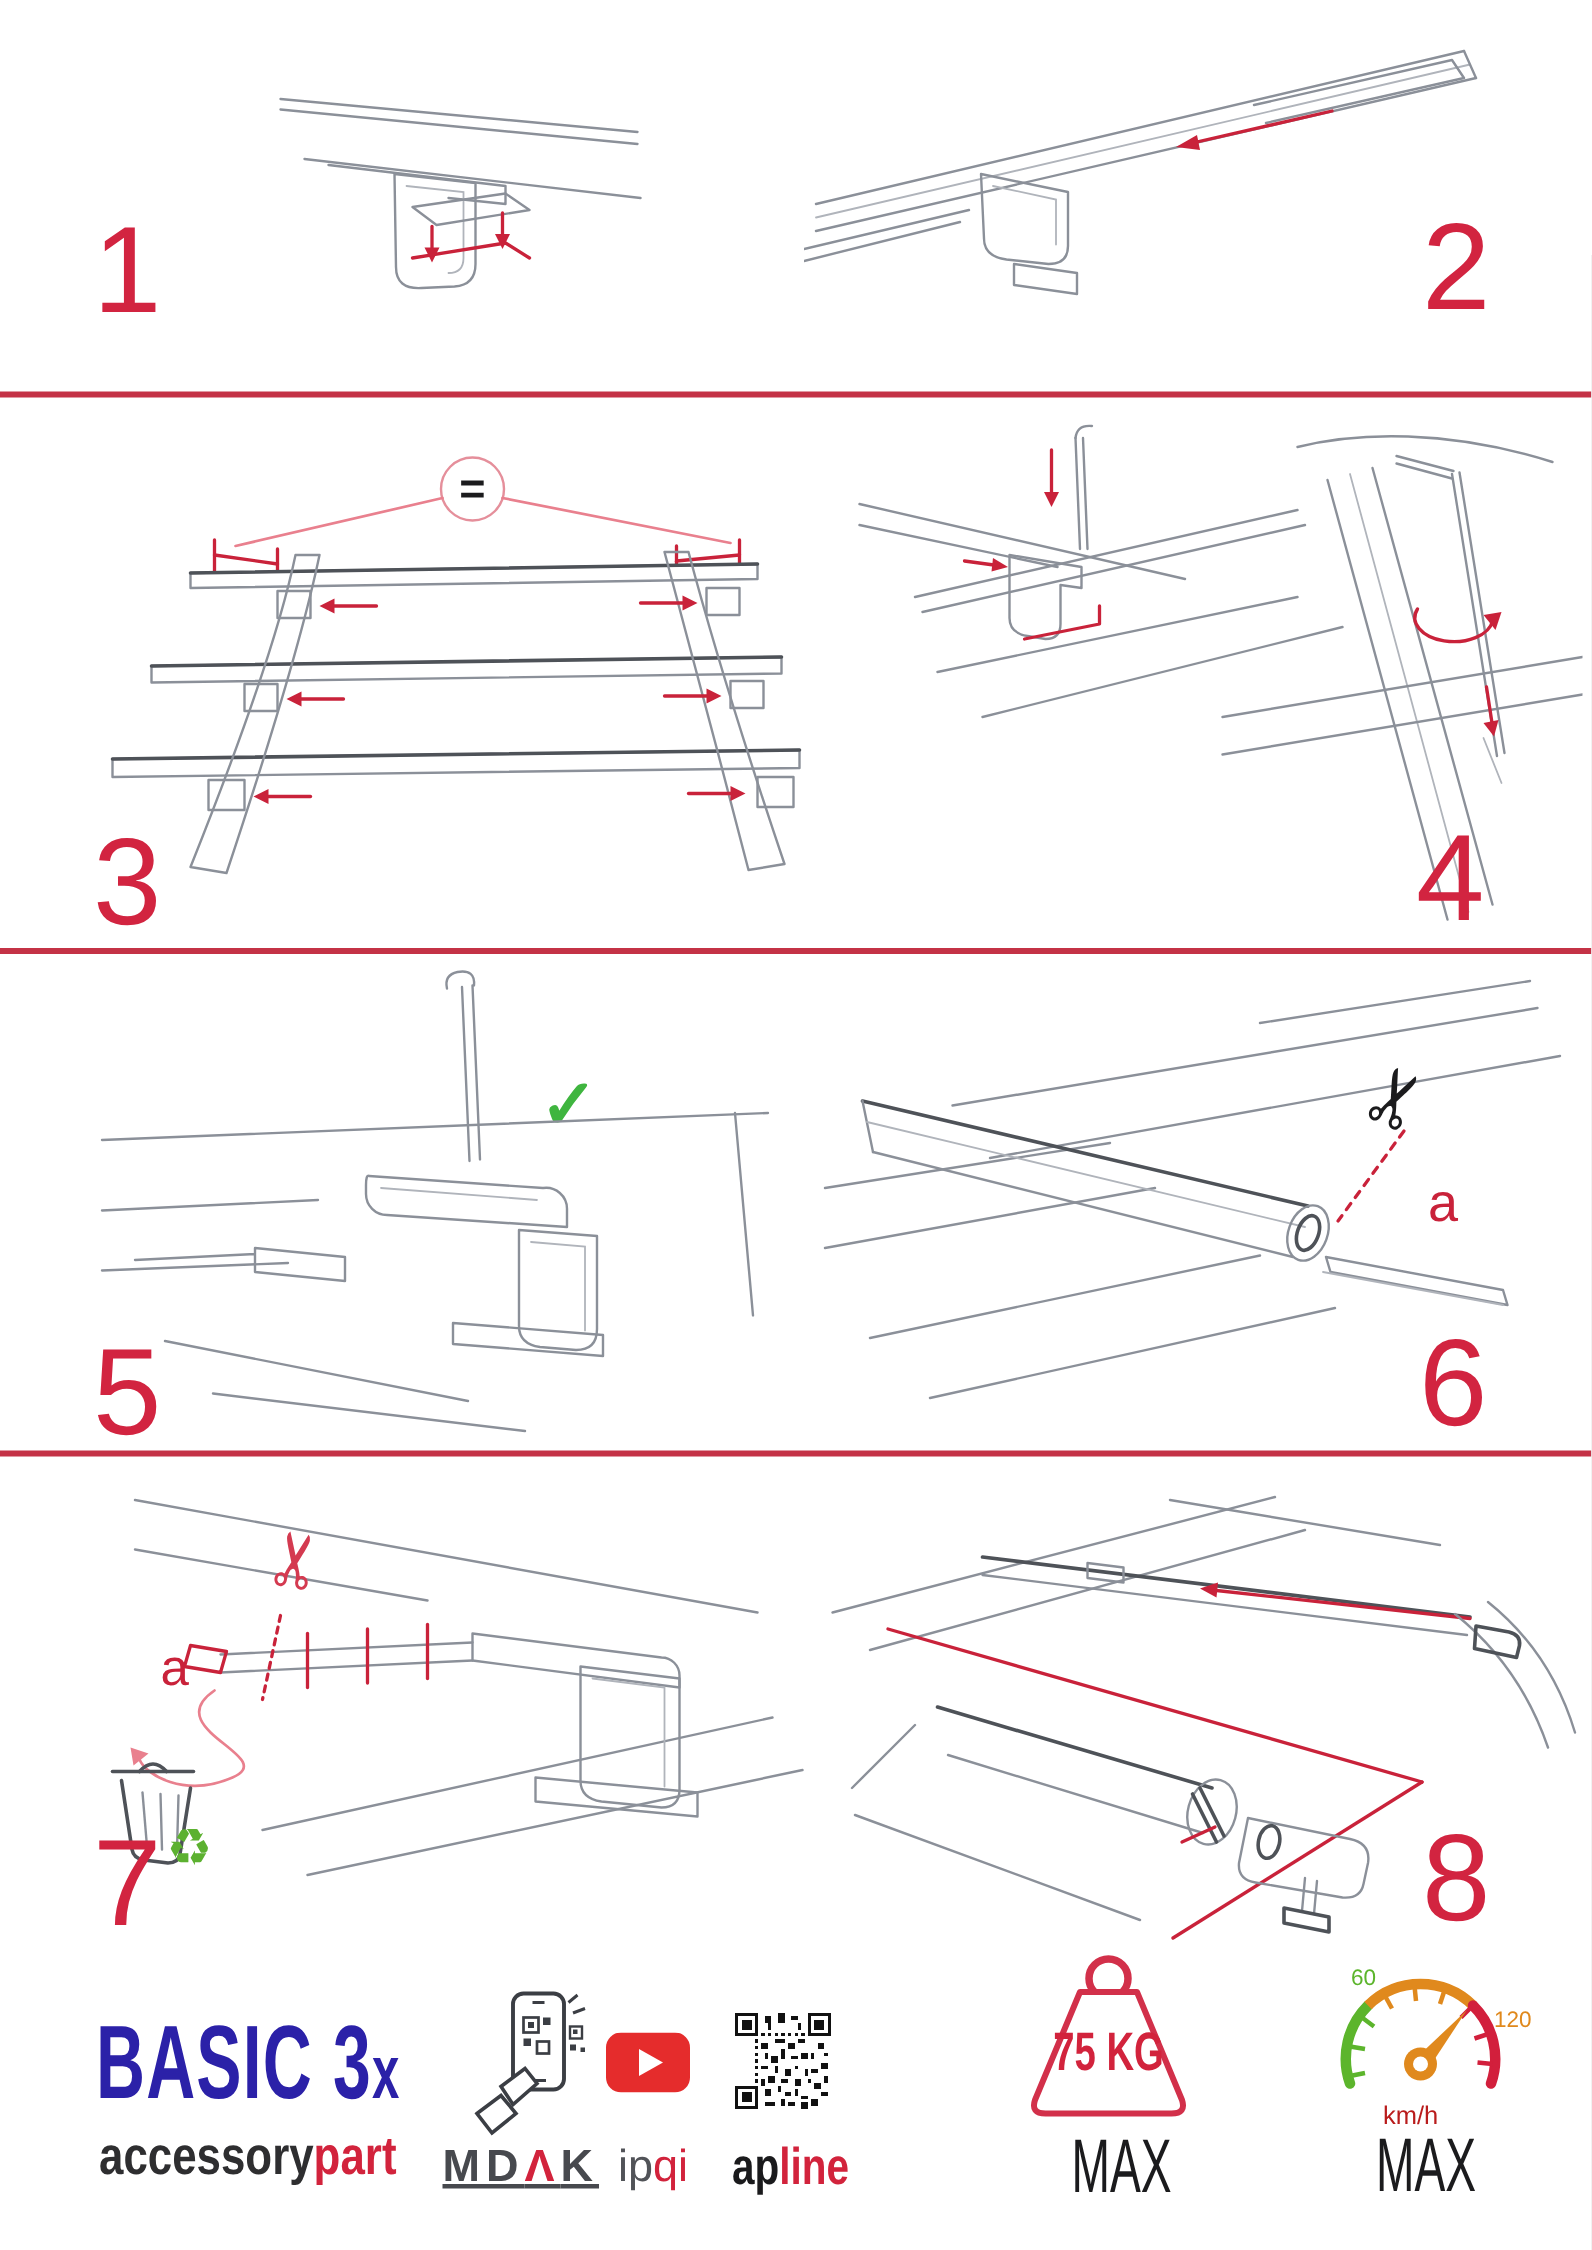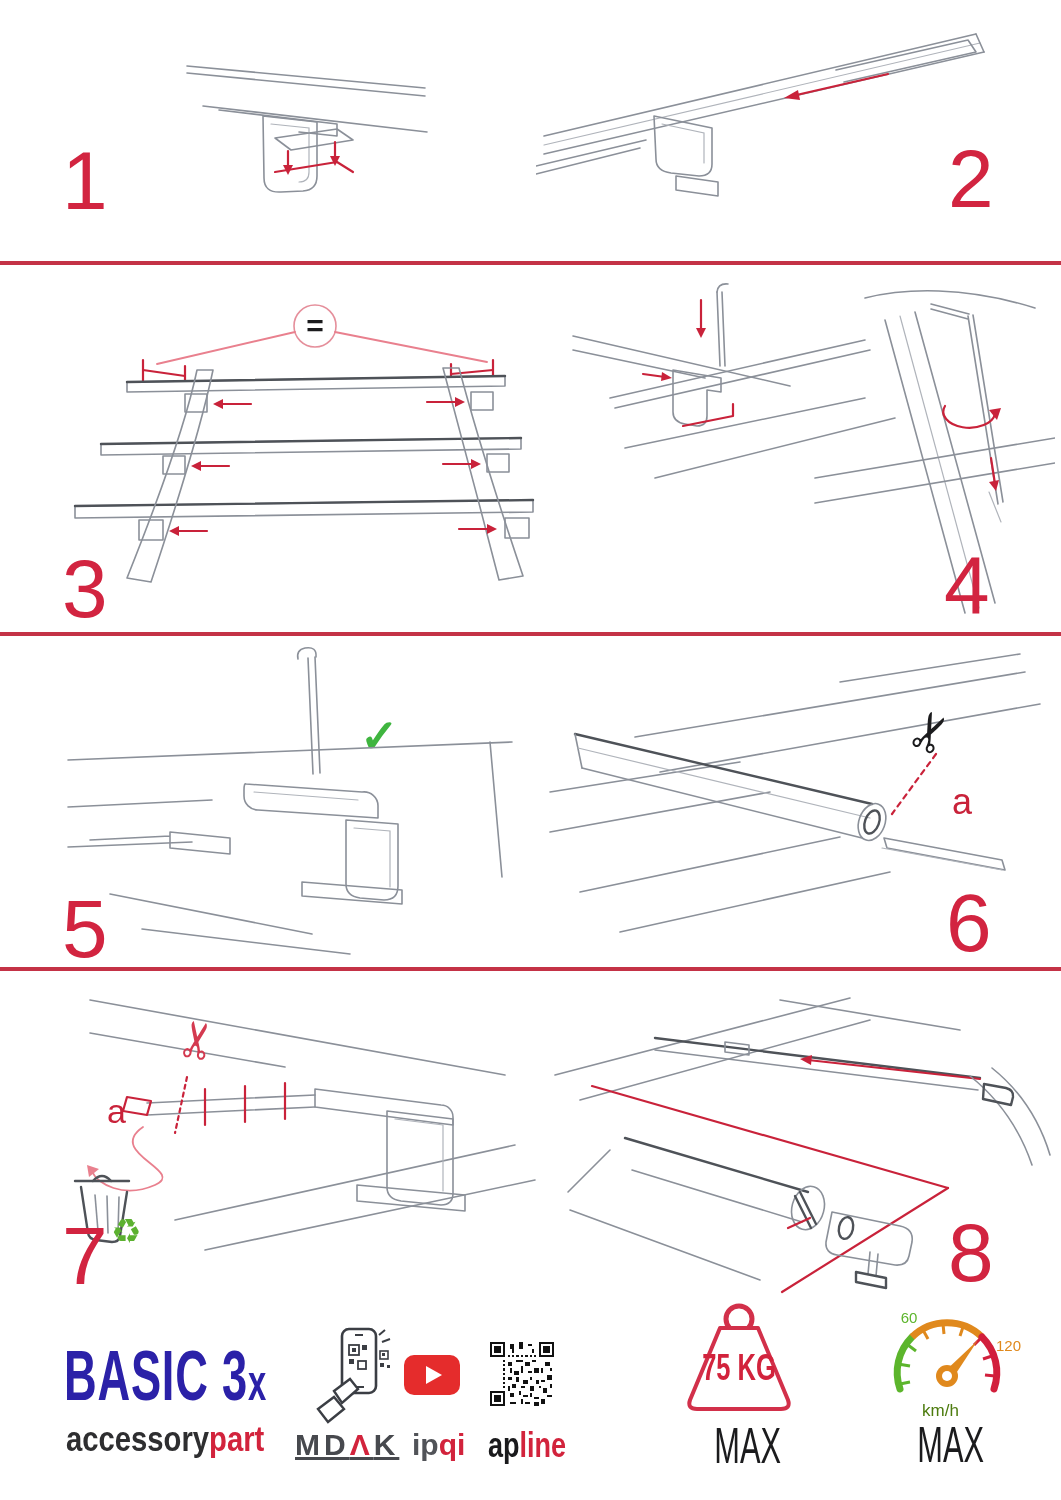--- a/index.html
+++ b/index.html
@@ -21,25 +21,25 @@
   
   .footer-item{position:absolute;}
   .logo-basic{color:#2b21a8;font-size:58px;font-weight:bold;letter-spacing:1px;
               transform:scale(0.78,1.2);transform-origin:left top;white-space:nowrap;}
   .logo-basic .x-small{font-size:42px;}
   .logo-sub{font-size:34px;font-weight:bold;transform:scale(0.86,1.05);transform-origin:left top;white-space:nowrap;}
   .logo-sub .b{color:#2e2e30;} .logo-sub .r{color:#d2233c;}
   .partner{font-size:30px;font-weight:bold;color:#47494e;white-space:nowrap;}
   .partner .accent{color:#d2233c;}
   .mdak{letter-spacing:4px;text-decoration:underline;}
-  .ipqi{font-weight:bold;color:#515358;}
+  .ipqi{font-weight:normal;color:#515358;}
   .apline{color:#1a1a1c;transform:scale(0.9,1.15);transform-origin:left top;}
   .maxlabel{color:#1b1b1d;font-size:44px;line-height:1;transform:scale(0.7,1.15);
             transform-origin:center top;white-space:nowrap;}
-  .kmh{color:#4d7c0f;font-size:17px;}
+  .kmh{color:#b91c1c;font-size:17px;}
 </style>
 </head>
 <body>
 
 <div class="page">
 
   <div class="step" style="left:0;top:0;width:531px;height:261px;">
     <svg style="left:175px;top:20px;" width="260" height="225" viewBox="0 0 260 225">
       <g>
         <line class="ln" x1="12" y1="46" x2="250" y2="68"></line>

